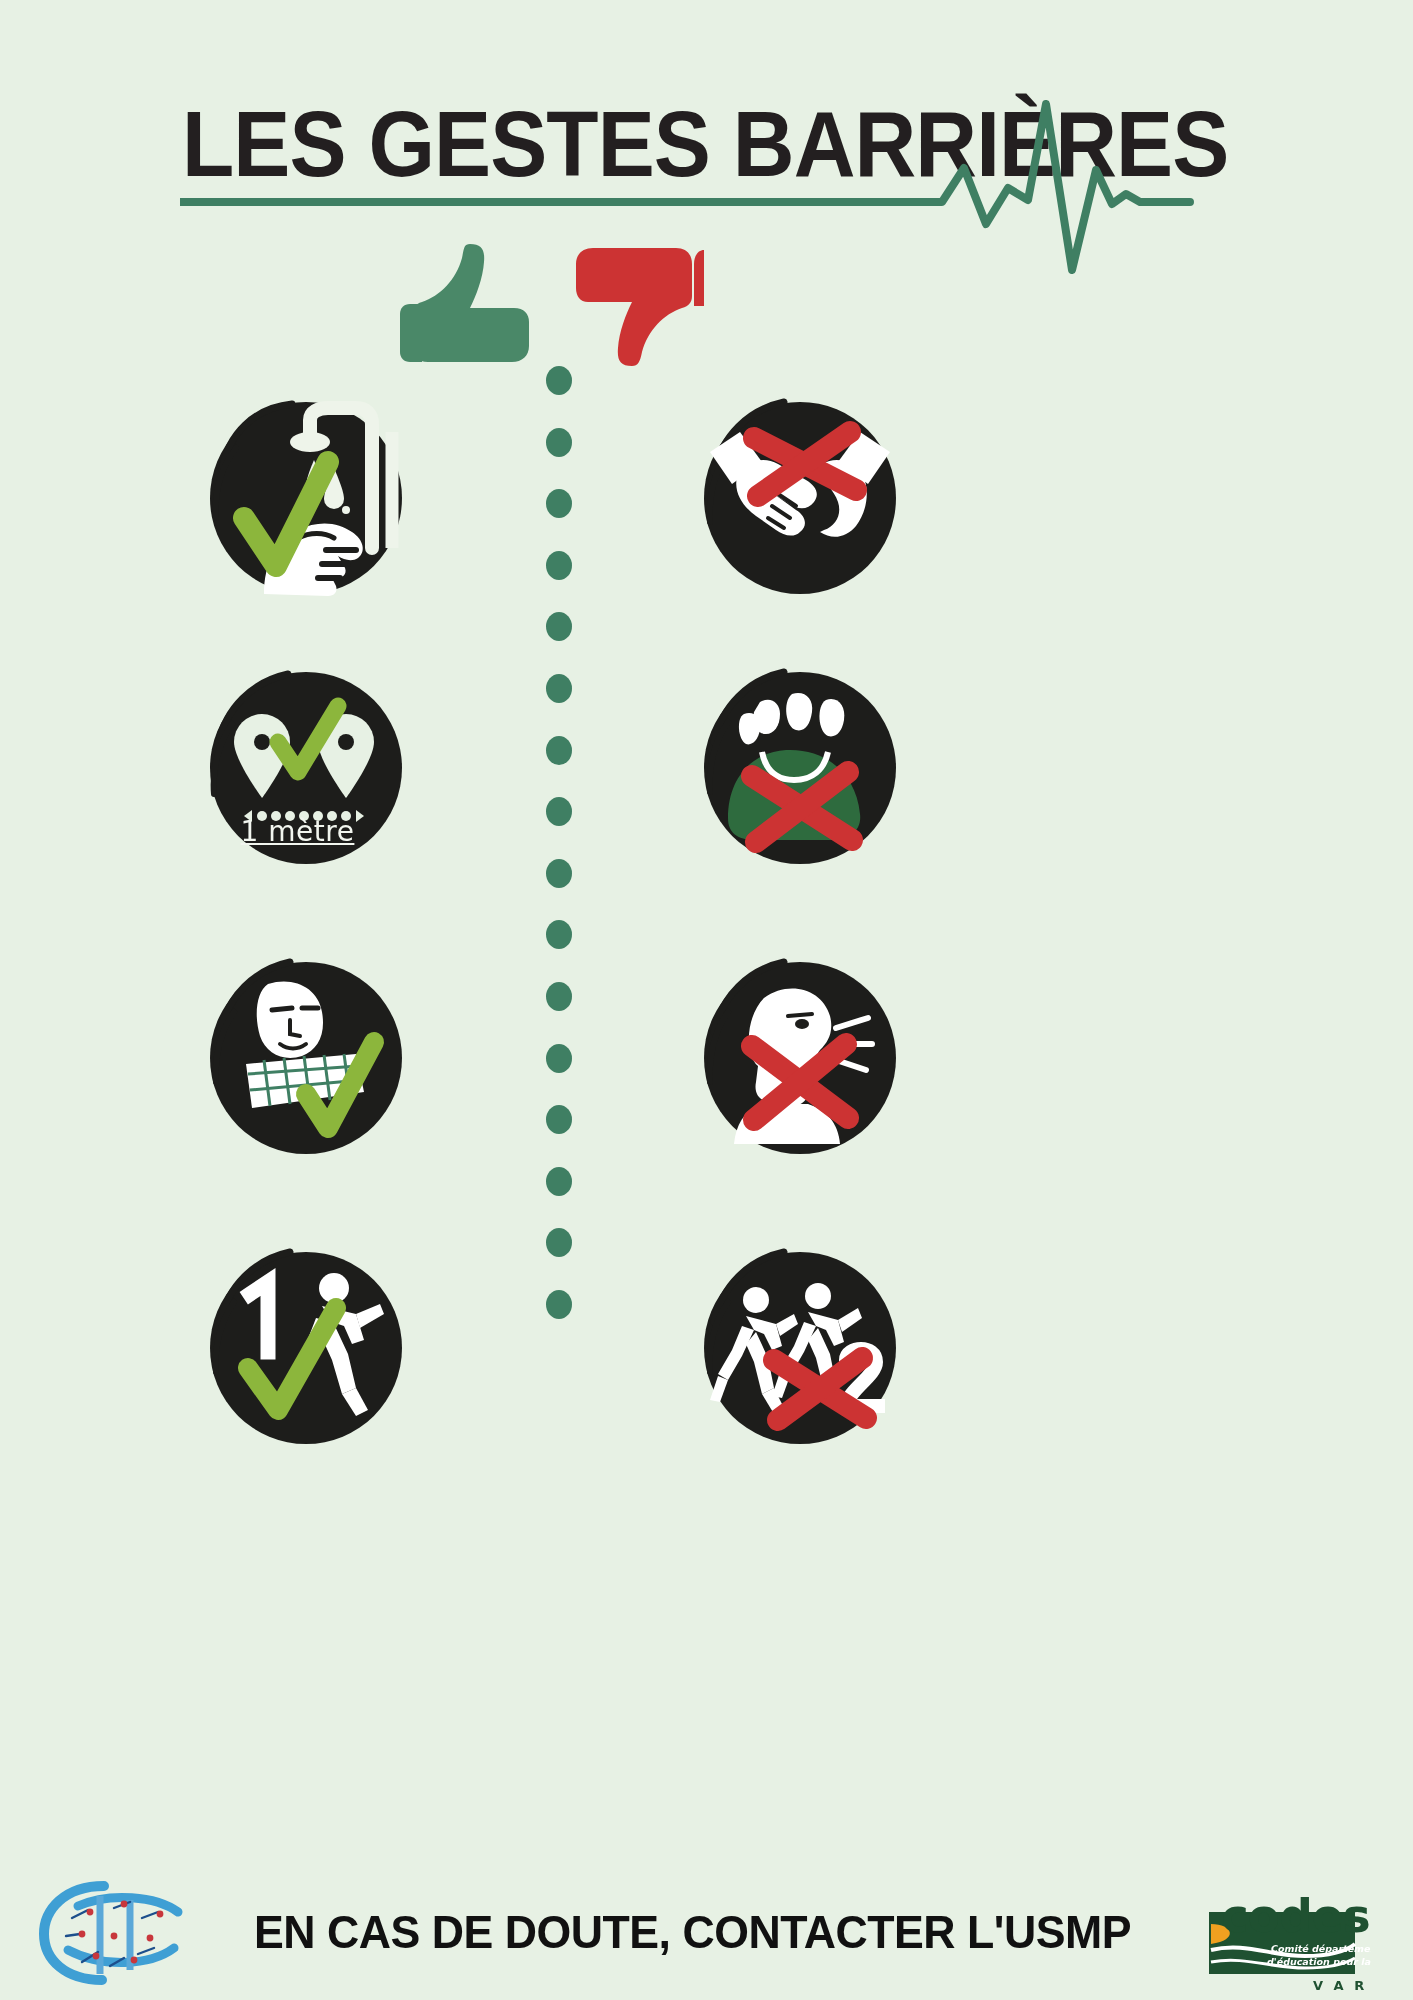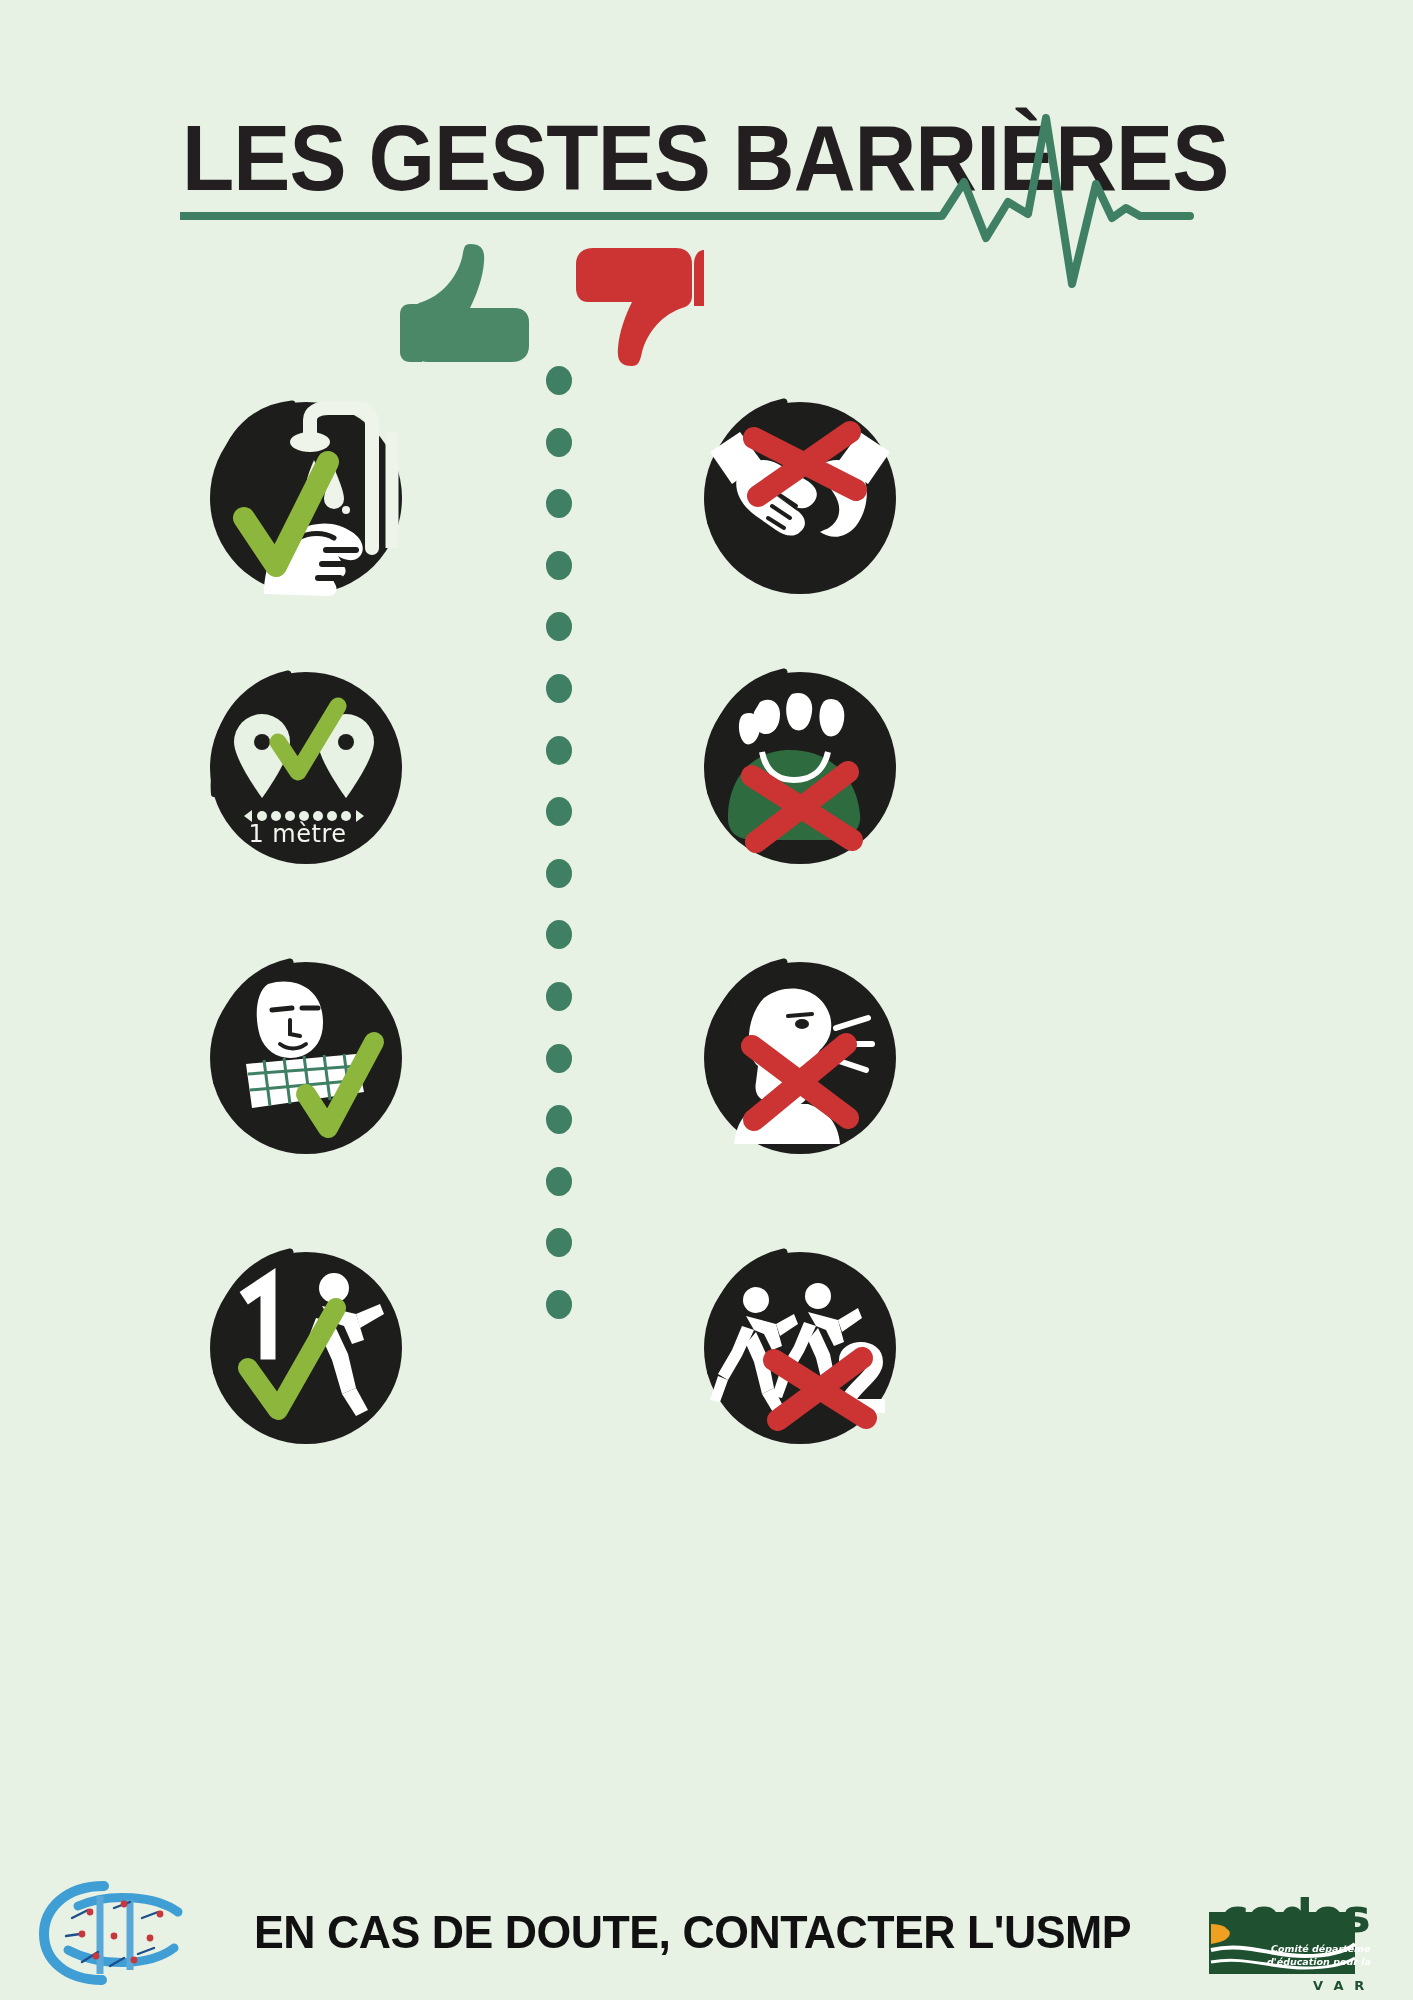--- a/index.html
+++ b/index.html
@@ -5,21 +5,21 @@
   html,body{margin:0;padding:0;}
   body{
     width:1413px;height:2000px;
     background:#e7f1e4;
     font-family:"Liberation Sans", sans-serif;
     position:relative;overflow:hidden;
   }
   .poster{position:absolute;inset:0;}
 
   
-  .title-zone{position:absolute;left:0;top:56px;width:1413px;height:200px;}
+  .title-zone{position:absolute;left:0;top:42px;width:1413px;height:200px;}
   .title-text{
     position:absolute;left:182px;top:56px;
     font-size:92px;line-height:92px;
     font-weight:bold;
     letter-spacing:-1px;
     color:#231f20;
     font-family:"Liberation Sans Narrow","Liberation Sans",sans-serif;
     transform:scaleX(0.93);transform-origin:left center;
     white-space:nowrap;
   }
@@ -43,24 +43,25 @@
   .col-left  {left:206px;}
   .col-right {left:700px;}
   .row1{top:398px;} .row2{top:668px;} .row3{top:958px;} .row4{top:1248px;}
 
   .blob{position:absolute;inset:0;}
   .blob svg{display:block;width:200px;height:200px;overflow:visible;}
 
   .metre-label{
     position:absolute;left:0;right:17px;bottom:20px;
     text-align:center;color:#f2f6ef;
-    font-size:24px;font-weight:normal;
+    font-size:28px;font-weight:normal;
     font-family:"DejaVu Sans",sans-serif;
     letter-spacing:0.5px;
     pointer-events:none;
+    text-decoration:underline;
   }
 
   
   .footer{position:absolute;left:0;bottom:0;width:1385px;height:140px;}
   .footer-text{
     position:absolute;left:0;right:0;top:44px;
     text-align:center;
     font-size:47px;font-weight:bold;color:#111;
     font-family:"Liberation Sans Narrow","Liberation Sans",sans-serif;
     transform:scaleX(0.95);

